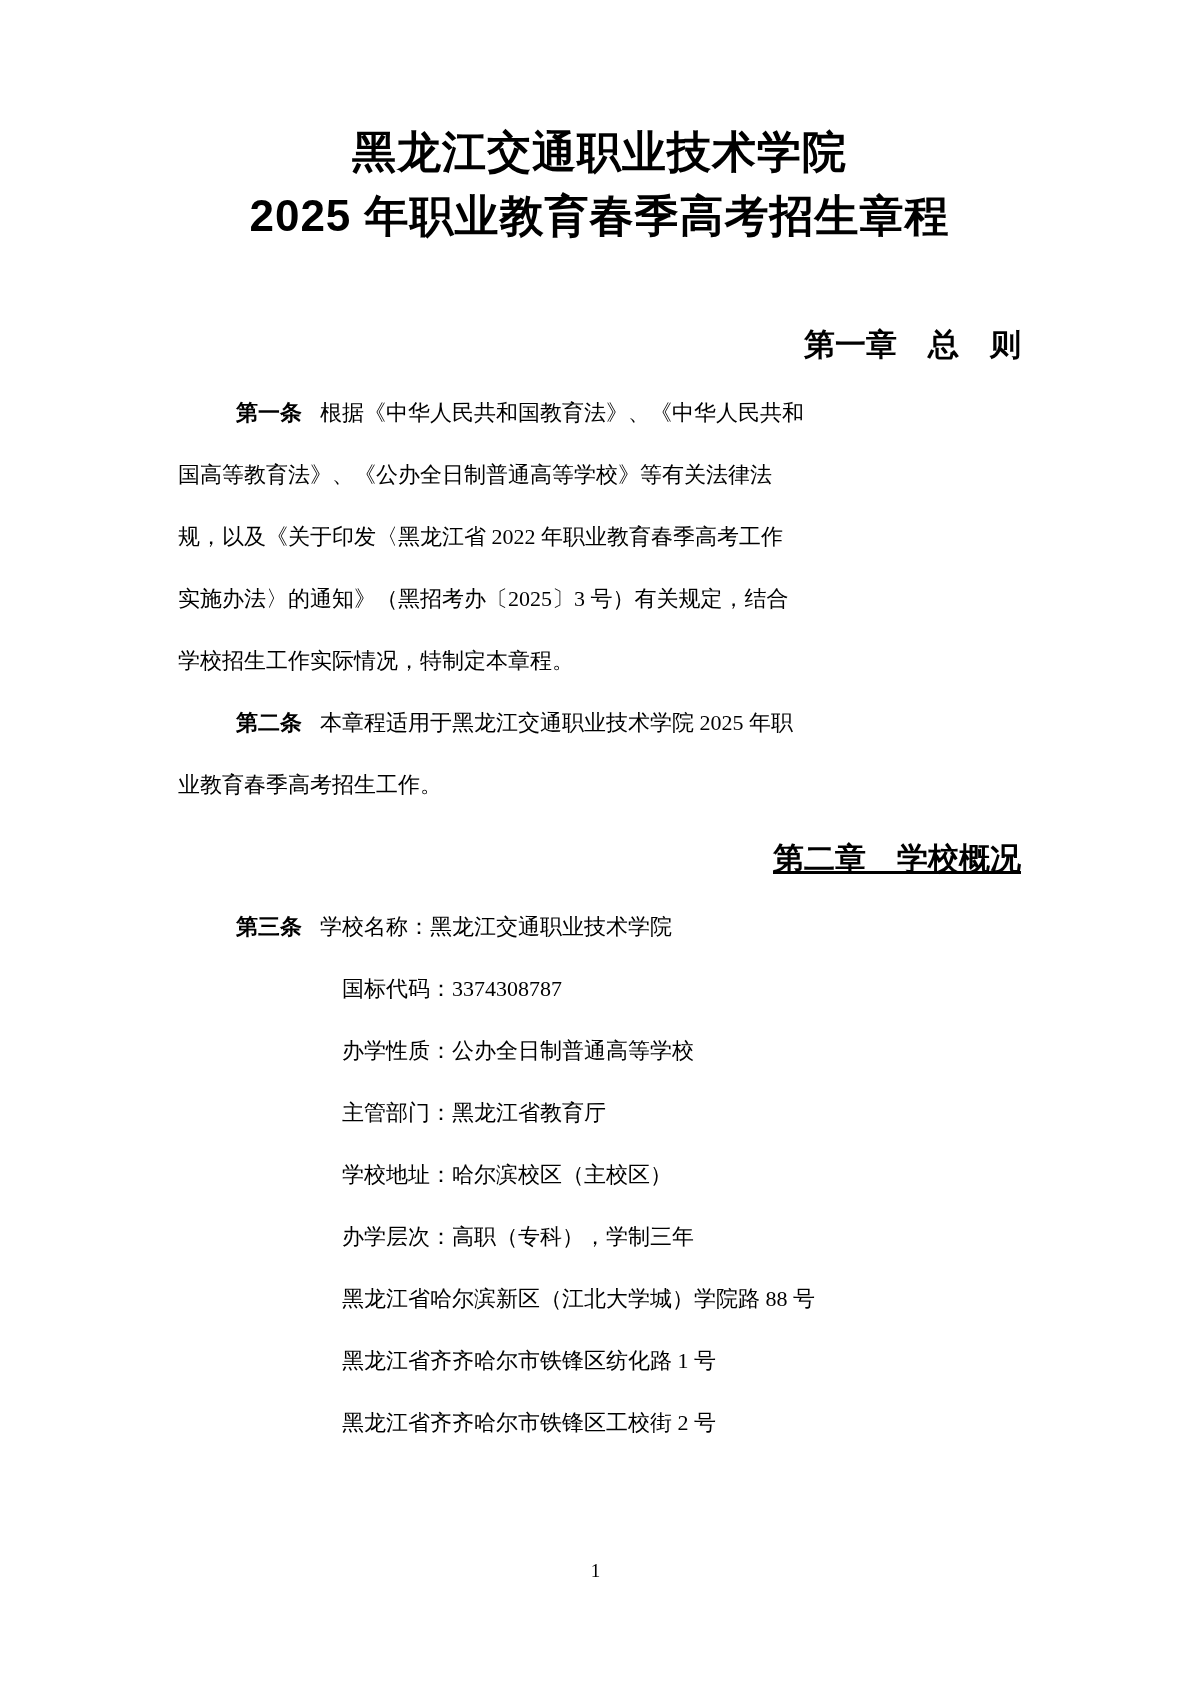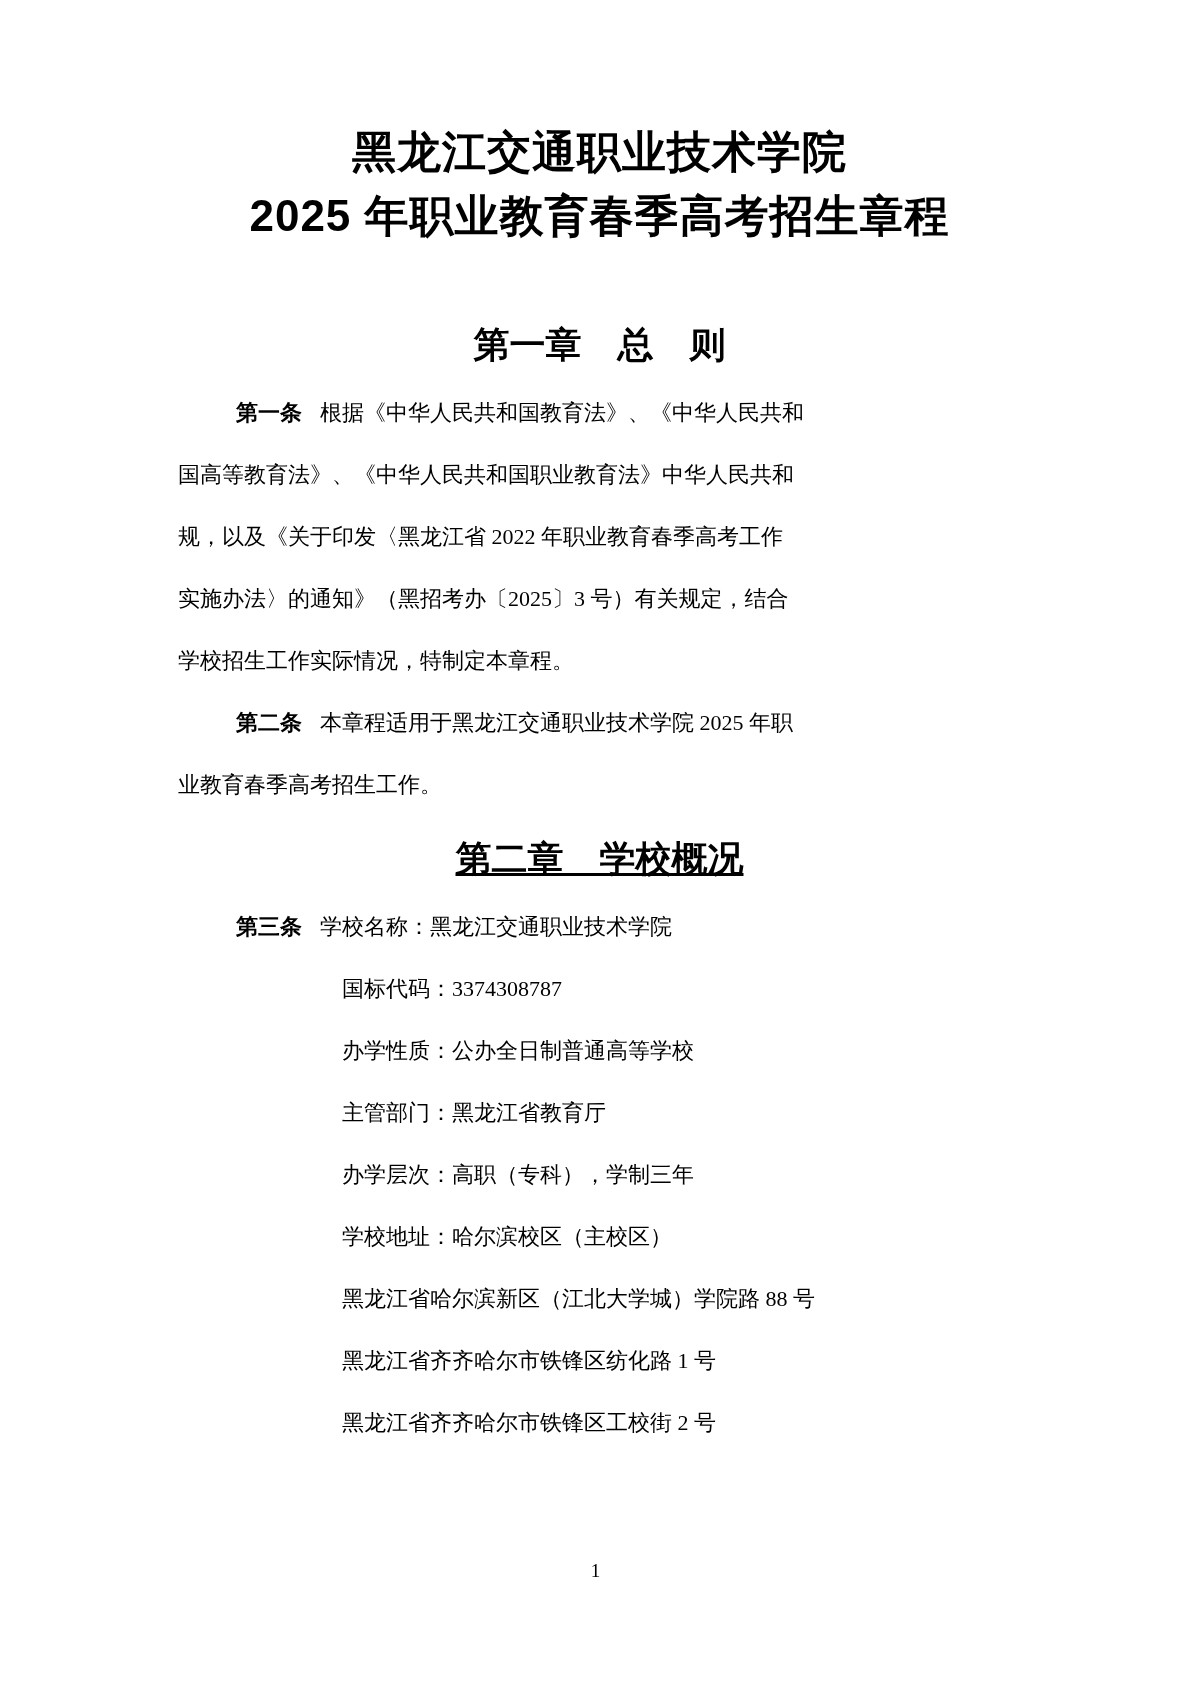--- a/index.html
+++ b/index.html
@@ -22,24 +22,24 @@
   .doc-title {
     text-align: center;
     font-family: "Liberation Sans", "DejaVu Sans", sans-serif;
     font-weight: bold;
     font-size: 44px;
     line-height: 64px;
     letter-spacing: 1px;
     white-space: nowrap;
   }
   .chapter-heading {
-    text-align: center;
+    text-align: right;
     font-family: "Liberation Sans", "DejaVu Sans", sans-serif;
     font-weight: bold;
-    font-size: 36px;
+    font-size: 31px;
     line-height: 44px;
     white-space: nowrap;
   }
   .ch1 { margin-top: 75px; }
   .ch2 { margin-top: 21px; text-decoration: underline; }
   .para {
     font-size: 22px;
     line-height: 62px;
   }
   .para-first { margin-top: 15px; }
@@ -76,40 +76,40 @@
 
     <div class="doc-title">
       <div class="line">黑龙江交通职业技术学院</div>
       <div class="line">2025 年职业教育春季高考招生章程</div>
     </div>
 
     <div class="chapter-heading ch1">第一章　总　则</div>
 
     <div class="para para-first">
       <div class="line line-indent"><span class="lead">第一条</span><span>根据《中华人民共和国教育法》、《中华人民共和</span></div>
-      <div class="line">国高等教育法》、《中华人民共和国职业教育法》中华人民共和</div>
+      <div class="line">国高等教育法》、《公办全日制普通高等学校》等有关法律法</div>
       <div class="line">规，以及《关于印发〈黑龙江省 2022 年职业教育春季高考工作</div>
       <div class="line">实施办法〉的通知》（黑招考办〔2025〕3 号）有关规定，结合</div>
       <div class="line">学校招生工作实际情况，特制定本章程。</div>
     </div>
 
     <div class="para">
       <div class="line line-indent"><span class="lead">第二条</span><span>本章程适用于黑龙江交通职业技术学院 2025 年职</span></div>
       <div class="line">业教育春季高考招生工作。</div>
     </div>
 
     <div class="chapter-heading ch2">第二章　学校概况</div>
 
     <div class="para para-first">
       <div class="line line-indent"><span class="lead">第三条</span><span>学校名称：黑龙江交通职业技术学院</span></div>
       <div class="item-line">国标代码：3374308787</div>
       <div class="item-line">办学性质：公办全日制普通高等学校</div>
       <div class="item-line">主管部门：黑龙江省教育厅</div>
+      <div class="item-line">学校地址：哈尔滨校区（主校区）</div>
       <div class="item-line">办学层次：高职（专科），学制三年</div>
-      <div class="item-line">学校地址：哈尔滨校区（主校区）</div>
       <div class="item-line">黑龙江省哈尔滨新区（江北大学城）学院路 88 号</div>
       <div class="item-line">黑龙江省齐齐哈尔市铁锋区纺化路 1 号</div>
       <div class="item-line">黑龙江省齐齐哈尔市铁锋区工校街 2 号</div>
     </div>
 
   </div>
 
   <div class="page-footer">1</div>
 </div>
 

